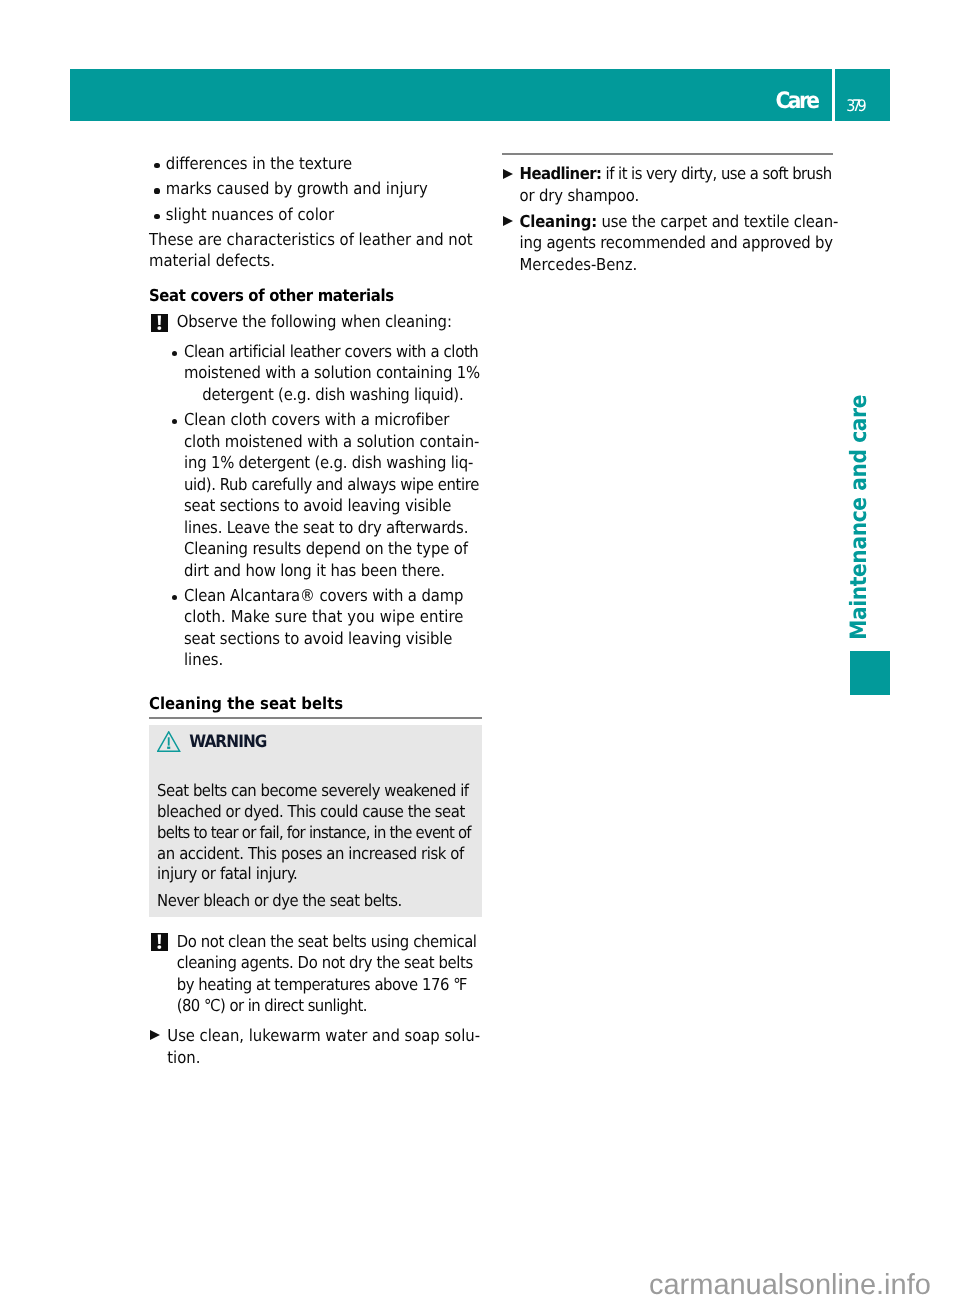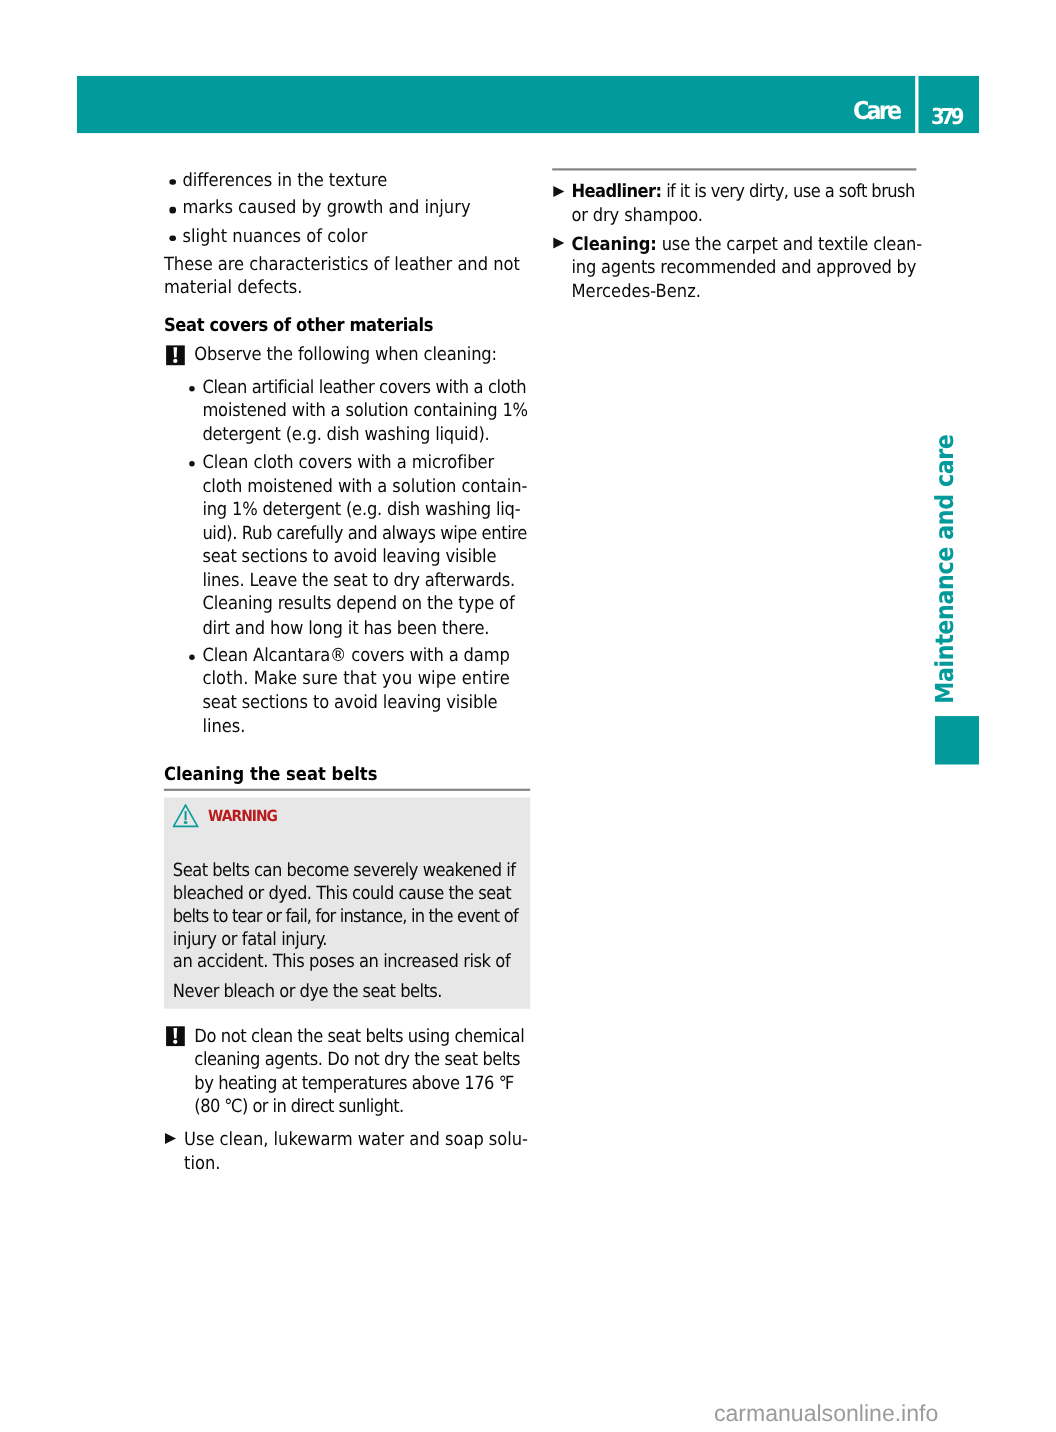--- a/index.html
+++ b/index.html
@@ -6,21 +6,21 @@
   html,body{margin:0;padding:0;}
   body{width:960px;height:1302px;background:#ffffff;
        font-family:"DejaVu Sans",sans-serif;font-stretch:condensed;
        -webkit-font-smoothing:antialiased;text-rendering:geometricPrecision;}
   .page{position:relative;width:960px;height:1302px;overflow:hidden;background:#fff;}
 
   
   .hdr{position:absolute;left:70px;top:69px;width:820px;height:52px;background:#029a9a;}
   .hdr-title{position:absolute;left:705.5px;top:21.0px;color:#fff;font-size:22.5px;font-weight:bold;line-height:22.5px;white-space:nowrap;}
   .hdr-sep{position:absolute;left:762.1px;top:0;width:2.6px;height:52px;background:#fff;}
-  .hdr-page{position:absolute;left:776.3px;top:26.5px;color:#fff;font-size:20px;font-weight:bold;line-height:20.5px;white-space:nowrap;}
+  .hdr-page{position:absolute;left:776.3px;top:26.5px;color:#fff;font-size:16px;font-weight:normal;line-height:20.5px;white-space:nowrap;}
 
   
   .col{position:absolute;}
   .col-l{left:149px;top:152.8px;width:333px;}
   .col-r{left:502px;top:150.5px;width:331px;}
 
   
   .txt{font-size:16.5px;line-height:21.5px;color:#0a0a0a;}
   .ln{white-space:nowrap;display:block;}
   .h2{font-size:16.5px;font-weight:bold;color:#000;line-height:21.5px;white-space:nowrap;}
@@ -43,31 +43,31 @@
              border-bottom:5.7px solid transparent;}
 
   
   .ei{position:relative;padding-left:27.7px;}
   .exbox{position:absolute;left:1.9px;top:2.6px;width:17.2px;height:17.7px;background:#0d0d0d;}
   .exbox svg{display:block;}
 
   
   .warnbox{background:#e7e7e7;padding:7.5px 11px 4.6px 8.3px;line-height:20.85px;margin-left:-0.2px;}
   .warnhdr{display:flex;align-items:flex-start;}
-  .warnhdr .wtitle{color:#b91c1c;font-size:14px;font-weight:bold;
+  .warnhdr .wtitle{color:#0f172a;font-size:17px;font-weight:bold;
                    margin-left:8.4px;line-height:17.3px;margin-top:6px;white-space:nowrap;}
 
   
   .sidetab{position:absolute;left:847.8px;top:395.2px;}
   .sidetab .label{writing-mode:vertical-rl;transform:rotate(180deg);color:#029a9a;
                   font-size:22.5px;font-weight:bold;white-space:nowrap;line-height:22.5px;letter-spacing:-0.4px;}
   .sidemark{position:absolute;left:849.7px;top:650.6px;width:40.6px;height:44.1px;background:#029a9a;}
 
   
-  .wm{position:absolute;left:649px;top:1271.5px;color:#9b9b9b;font-size:21px;
+  .wm{position:absolute;left:649px;top:1271.5px;color:#9b9b9b;font-size:29px;
       font-family:"Liberation Sans",sans-serif;font-stretch:normal;line-height:27px;white-space:nowrap;}
 </style>
 </head>
 <body>
 
 <div class="page">
 
   <div class="hdr">
     <div class="hdr-title" style="letter-spacing: -2.5448px; margin-right: 6px;">Care</div>
     <div class="hdr-sep"></div>
@@ -103,21 +103,21 @@
             <circle cx="8.35" cy="14.1" r="1.95" fill="#ffffff"></circle>
           </svg>
         </span>
       <span class="ln" style="letter-spacing: -0.1354px; margin-right: 0.1354px;">Observe the following when cleaning:</span>
     </div>
 
     <div class="li2" style="margin-top:7.7px">
         <span class="bullet"></span>
       <span class="ln" style="letter-spacing: -0.34px; margin-right: 17px;">Clean artificial leather covers with a cloth</span>
       <span class="ln" style="letter-spacing: -0.1783px; margin-right: 0.1783px;">moistened with a solution containing 1%</span>
-      <span class="ln" style="letter-spacing: -0.2122px; margin-right: 0.2122px;">detergent (e.g. dish washing liquid).</span>
+      <span class="ln" style="letter-spacing: -0.2122px; margin-right: 0.2122px; text-align: center;">detergent (e.g. dish washing liquid).</span>
     </div>
     <div class="li2" style="margin-top:3.9px">
         <span class="bullet"></span>
       <span class="ln" style="letter-spacing: -0.0591px; margin-right: 0.0591px;">Clean cloth covers with a microfiber</span>
       <span class="ln" style="letter-spacing: -0.0725px; margin-right: 0.0725px;">cloth moistened with a solution contain-</span>
       <span class="ln" style="letter-spacing: -0.1914px; margin-right: 0.1914px;">ing 1% detergent (e.g. dish washing liq-</span>
       <span class="ln" style="letter-spacing: -0.3841px; margin-right: 0.3841px;">uid). Rub carefully and always wipe entire</span>
       <span class="ln" style="letter-spacing: -0.1653px; margin-right: 0.1653px;">seat sections to avoid leaving visible</span>
       <span class="ln" style="letter-spacing: -0.1692px; margin-right: 0.1692px;">lines. Leave the seat to dry afterwards.</span>
       <span class="ln" style="letter-spacing: -0.1476px; margin-right: 0.1476px;">Cleaning results depend on the type of</span>
@@ -140,22 +140,22 @@
           <path d="M11.7 0.9 L22.6 20.2 L0.8 20.2 Z" fill="none" stroke="#0d9a9a" stroke-width="1.5" stroke-linejoin="miter"></path>
           <rect x="10.8" y="6.3" width="1.85" height="8.3" fill="#0d9a9a"></rect>
           <rect x="10.15" y="15.6" width="3.1" height="2.3" fill="#0d9a9a"></rect>
         </svg>
         <span class="wtitle" style="letter-spacing: -0.8922px; margin-right: 0.8922px;">WARNING</span>
       </div>
       <div style="margin-top:3.2px">
         <span class="ln" style="letter-spacing: -0.4773px; margin-right: 0.4773px; margin-top: 28px;">Seat belts can become severely weakened if</span>
         <span class="ln" style="letter-spacing: -0.469px; margin-right: 0.469px;">bleached or dyed. This could cause the seat</span>
         <span class="ln" style="letter-spacing: -0.7639px; margin-right: 0.7639px;">belts to tear or fail, for instance, in the event of</span>
+        <span class="ln" style="letter-spacing: -0.4003px; margin-right: 0.4003px;">an accident. This poses an increased risk of</span>
         <span class="ln" style="letter-spacing: -0.379px; margin-right: 0.379px;">injury or fatal injury.</span>
-        <span class="ln" style="letter-spacing: -0.4003px; margin-right: 0.4003px;">an accident. This poses an increased risk of</span>
       </div>
       <div style="margin-top:6.1px">
         <span class="ln" style="letter-spacing: -0.4799px; margin-right: 0.4799px;">Never bleach or dye the seat belts.</span>
       </div>
     </div>
 
     <div class="ei" style="margin-top:14px;">
       <span class="exbox">
           <svg width="17.2" height="17.7" viewBox="0 0 17.2 17.7">
             <path d="M6.75 1.6 L10.0 1.6 L9.5 11.0 L7.25 11.0 Z" fill="#ffffff"></path>

